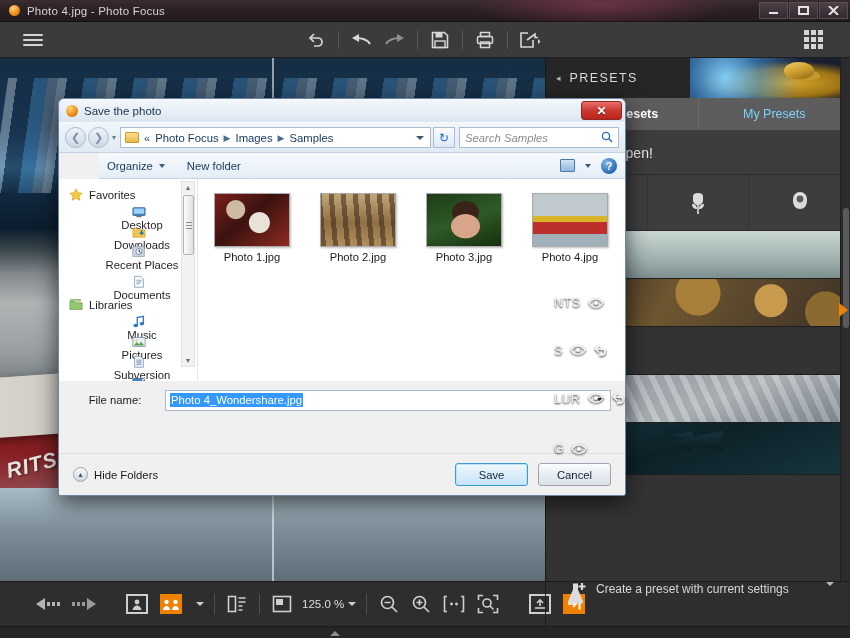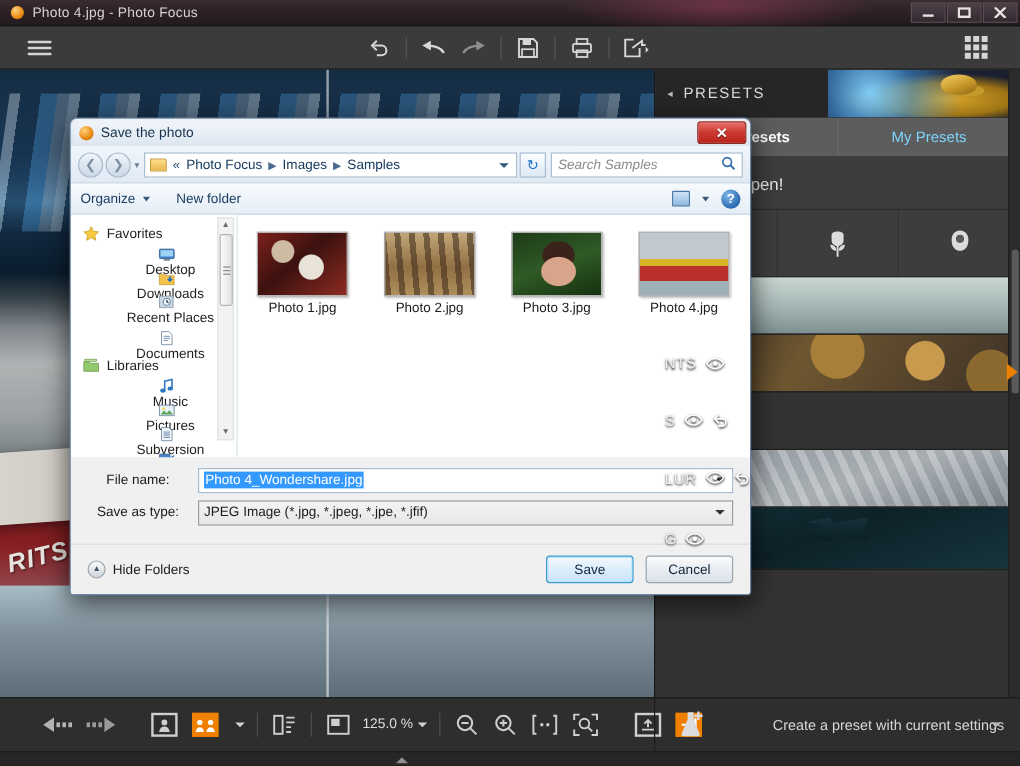--- a/index.html
+++ b/index.html
@@ -238,21 +238,21 @@
   .bb-sep { width: 1px; height: 20px; background: #4e4e4e; margin: 0 6px; }
   .bb-box {
     width: 22px; height: 20px; border: 2px solid #cfcfcf; display:flex;
     align-items:center; justify-content:center;
   }
   .bb-box.orange { border-color: #f08000; background: #f08000; }
   .zoomlevel { color: #dedede; font-size: 11.5px; margin: 0 4px; }
   .caret-dn { border-left: 4px solid transparent; border-right: 4px solid transparent; border-top: 4px solid #cfcfcf; }
   .bb-right {
     position: absolute; left: 545px; top: 0; width: 305px; height: 44px;
-    border-left: 1px solid #1d1d1d; display: flex; align-items: center; padding-left: 20px; gap: 48px;
+    border-left: 1px solid #1d1d1d; display: flex; padding-left: 20px;
   }
   .bb-right-label { color: #d7d7d7; font-size: 12px; margin-left: 8px; }
   .bb-right-caret { position: absolute; right: 16px; border-left:4px solid transparent;border-right:4px solid transparent;border-top:4px solid #b9b9b9;}
   .bb-strip {
     position: absolute; left: 0; top: 44px; width: 850px; height: 13px;
     background: #262626; border-top: 1px solid #1c1c1c;
     display:flex; align-items:center; justify-content:center;
   }
   .bb-strip .up { border-left:5px solid transparent;border-right:5px solid transparent;border-bottom:5px solid #8e8e8e; margin-right:180px;}
 
@@ -321,20 +321,21 @@
     position: relative;
   }
   .searchbox span { color: #8b8b8b; font-size: 11.3px; font-style: italic; }
   .search-ic { position: absolute; right: 5px; color: #2f6fb0; font-size: 11px; }
 
   .dlg-toolbar {
     height: 26px; display: flex; align-items: center; padding: 0 8px;
     background: linear-gradient(180deg,#f7fafd,#e4edf6);
     border-bottom: 1px solid #c6d5e5;
     position: relative;
+    margin-left: 40px;
   }
   .dt-item { color: #1b3d63; font-size: 11.3px; margin-right: 22px; display:flex; align-items:center;}
   .dt-item .cr { border-left:3.5px solid transparent;border-right:3.5px solid transparent;border-top:4px solid #3a5a7c; margin-left:6px;}
   .dt-right { position: absolute; right: 8px; display: flex; align-items: center; gap: 10px; }
   .view-ic {
     width: 15px; height: 13px; border: 1px solid #4a79a8; border-radius: 1px;
     background: linear-gradient(180deg,#cfe3f6,#8fb9de);
   }
   .help-ic {
     width: 16px; height: 16px; border-radius: 50%;
@@ -898,27 +899,20 @@
     </div>
 
     <div class="dlg-fields">
       <div class="field-row">
         <div class="field-label">File name:</div>
         <div class="field-input">
           <span class="sel-text">Photo 4_Wondershare.jpg</span>
           <div class="fi-caret"></div>
         </div>
       </div>
-      <div class="field-row">
-        <div class="field-label">Save as type:</div>
-        <div class="field-input grey">
-          <span class="plain-text">JPEG Image (*.jpg, *.jpeg, *.jpe, *.jfif)</span>
-          <div class="fi-caret"></div>
-        </div>
-      </div>
     </div>
 
     <div class="dlg-footer">
       <div class="hide-folders">
         <div class="hf-circle">▲</div>
         <span>Hide Folders</span>
       </div>
       <div class="footer-spacer"></div>
       <div class="btn primary">Save</div>
       <div class="btn">Cancel</div>

